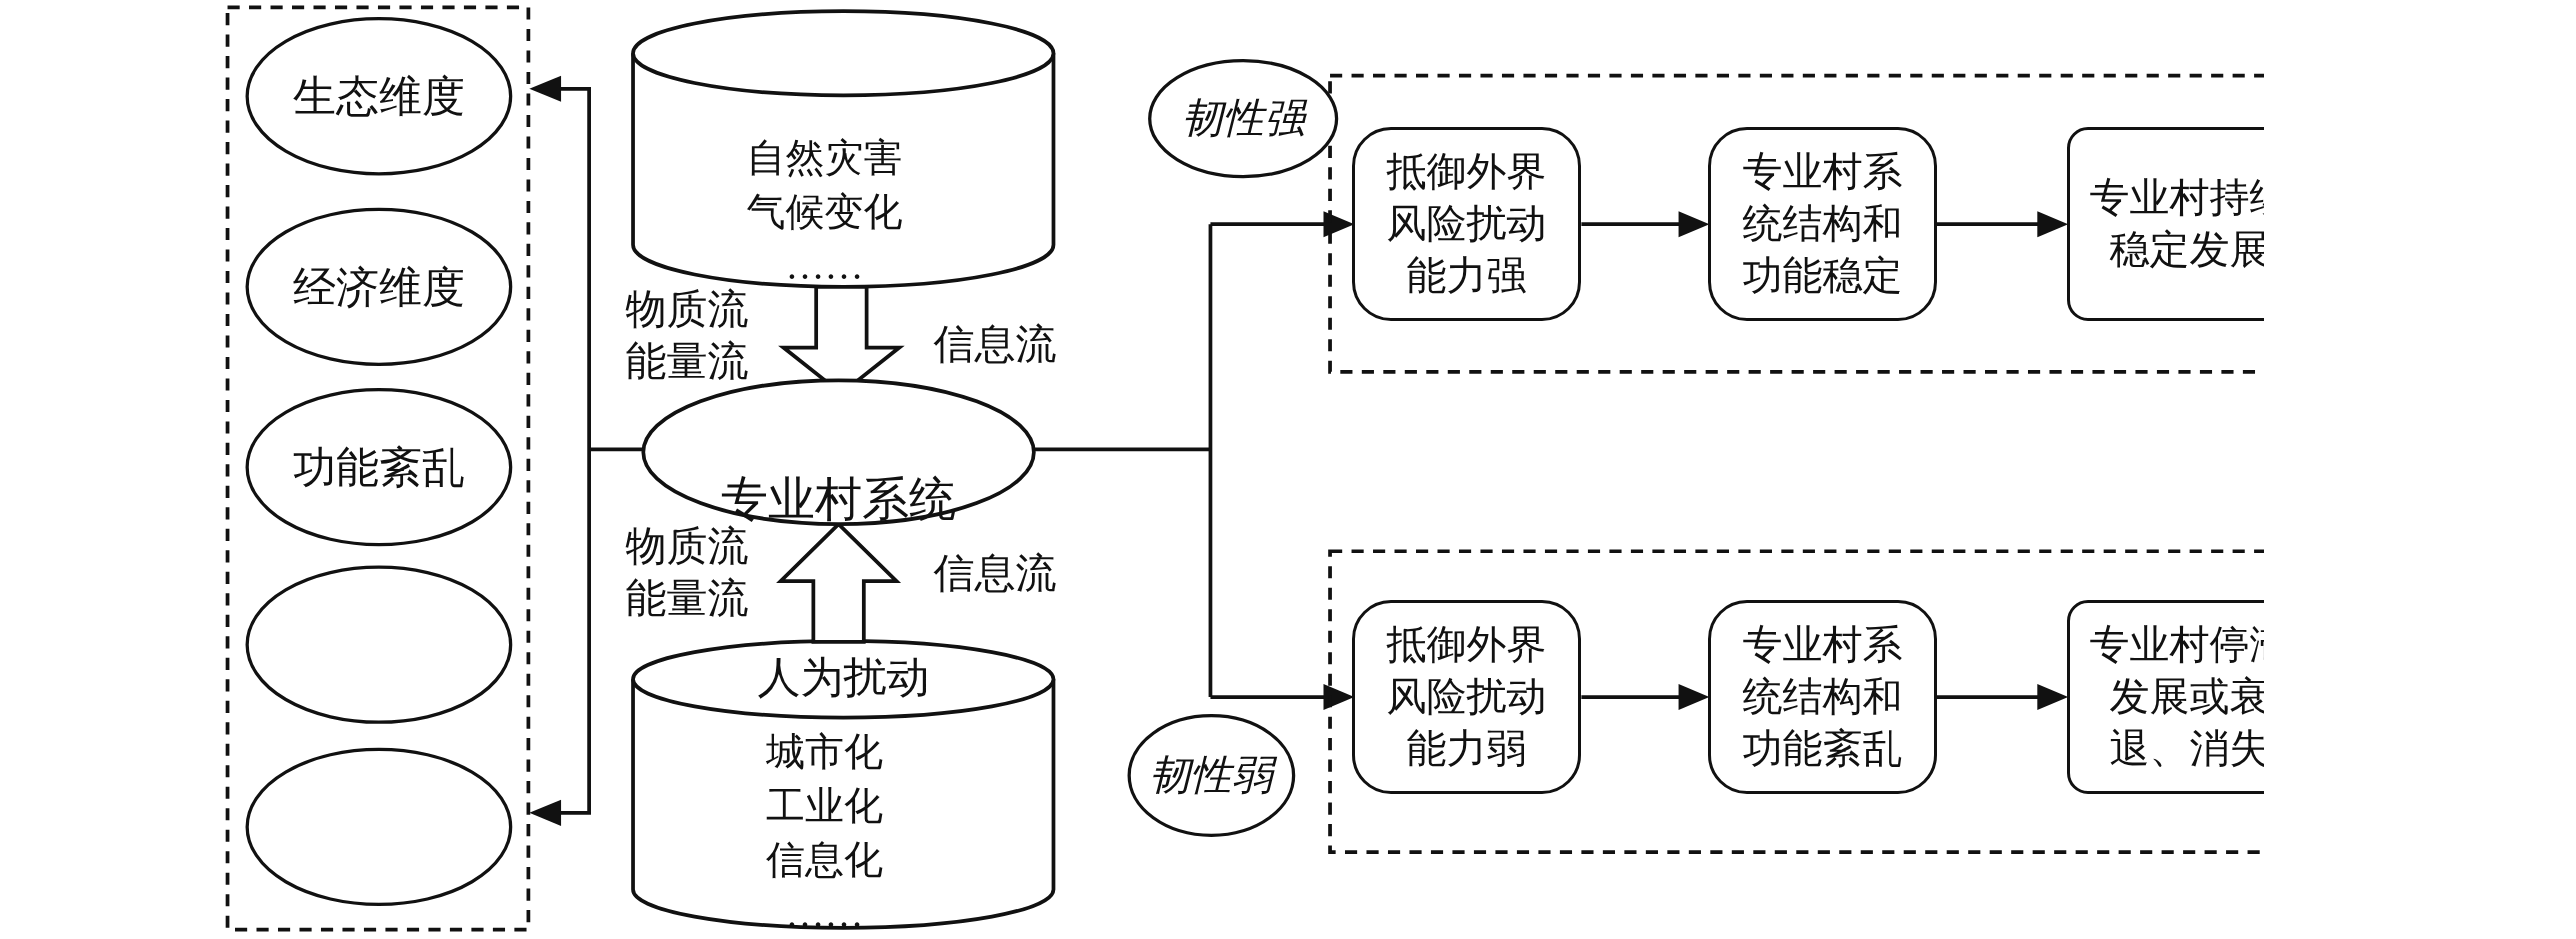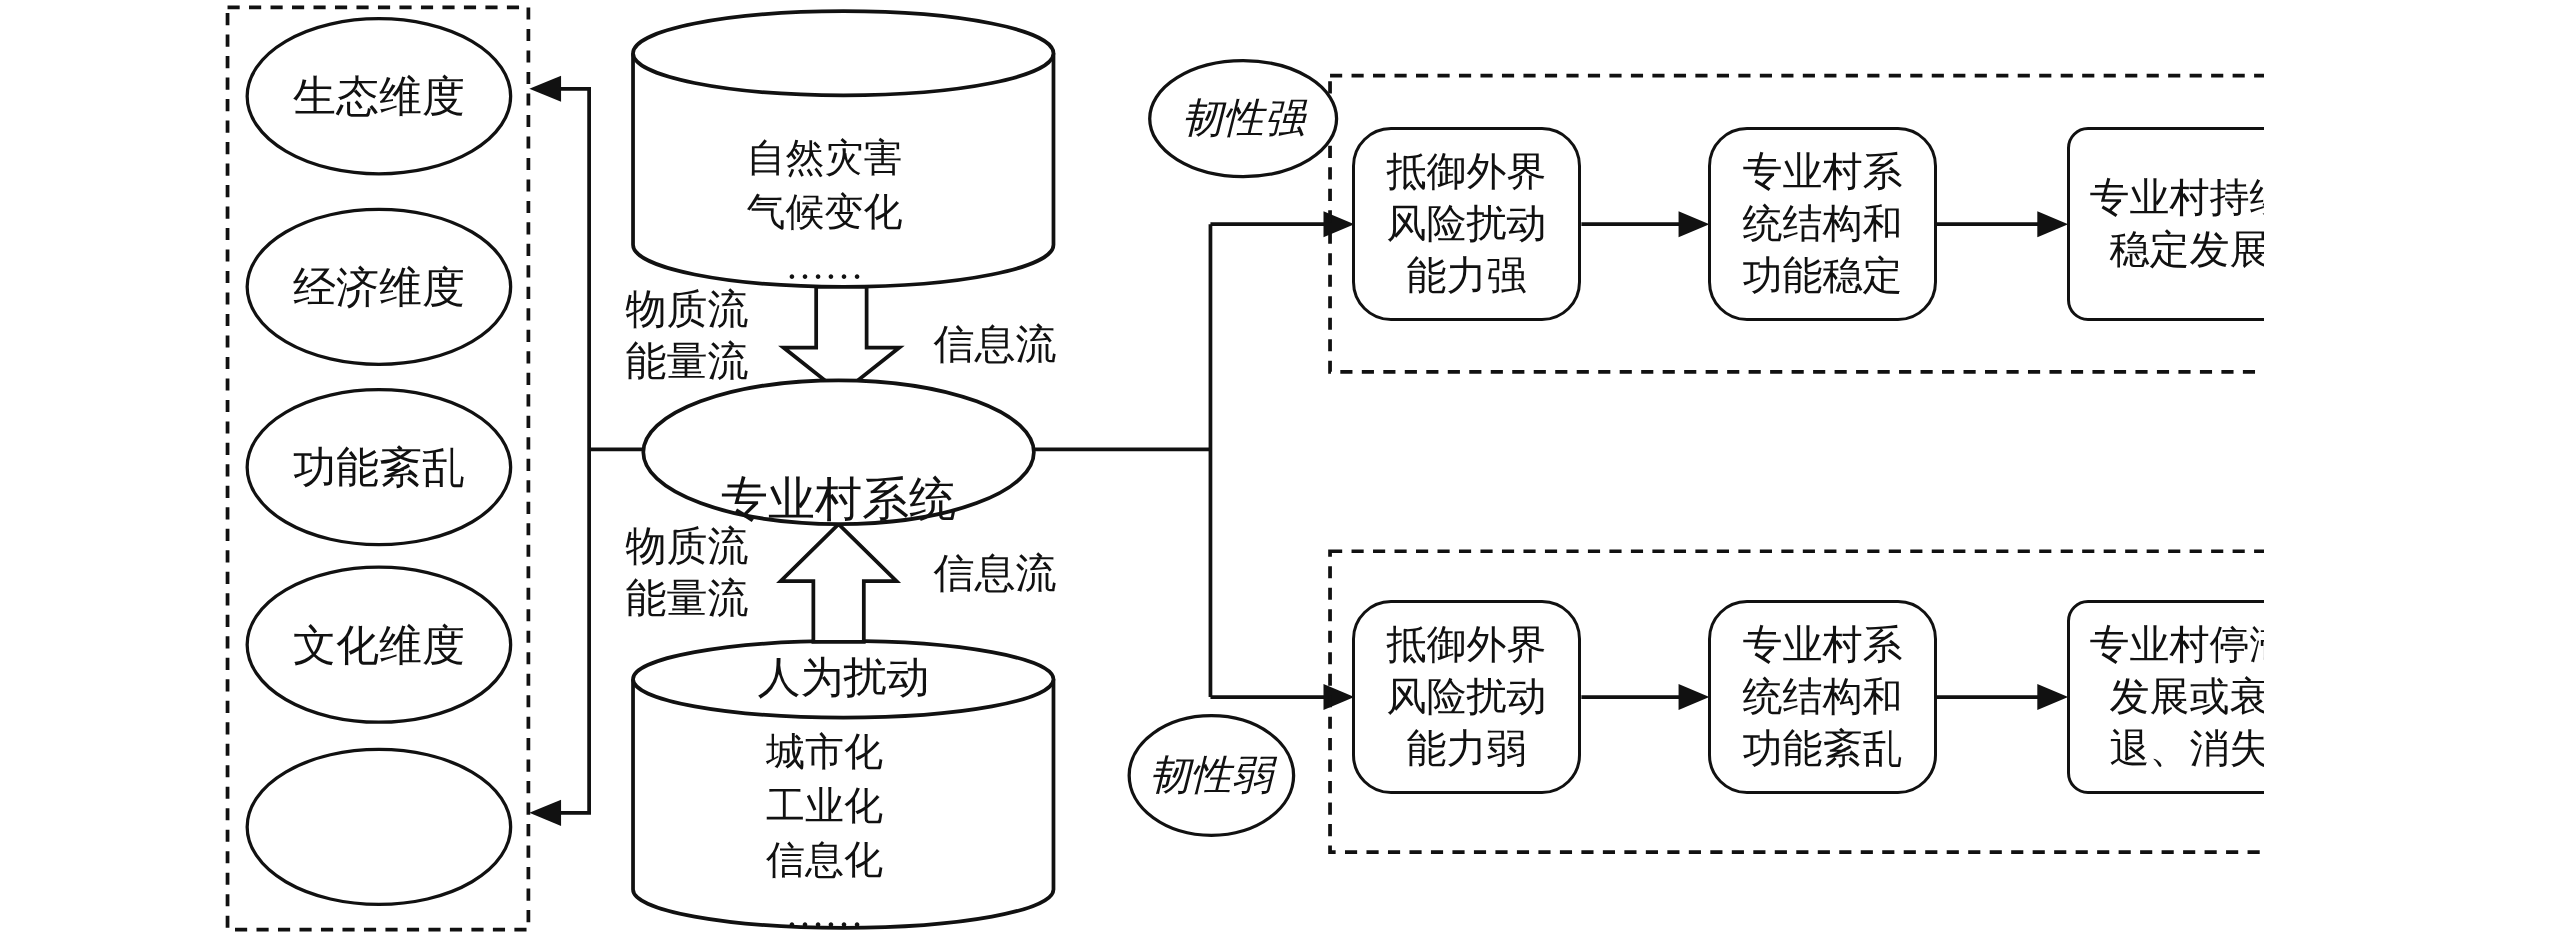--- a/index.html
+++ b/index.html
@@ -99,21 +99,20 @@
       <ellipse cx="405" cy="885" rx="141" ry="83"></ellipse>
       <ellipse cx="897" cy="484" rx="209" ry="77" stroke-width="4"></ellipse>
       <ellipse cx="1330" cy="127" rx="100" ry="62"></ellipse>
       <ellipse cx="1296" cy="830" rx="88" ry="64"></ellipse>
     </g>
   </svg>
 
   <div class="label dim-label" style="top:73px">生态维度</div>
   <div class="label dim-label" style="top:264px">经济维度</div>
   <div class="label dim-label" style="top:444px">功能紊乱</div>
-  <div class="label dim-label" style="top:622px">文化维度</div>
 
   <div class="label cyl-lines" style="top:131px">自然灾害
 气候变化
 ……</div>
 
   <div class="label flow-label" style="left:589px;width:196px;top:283px">物质流
 能量流</div>
   <div class="label flow-label" style="left:911px;width:168px;top:318px">信息流</div>
 
   <div class="label system-label">专业村系统</div>

